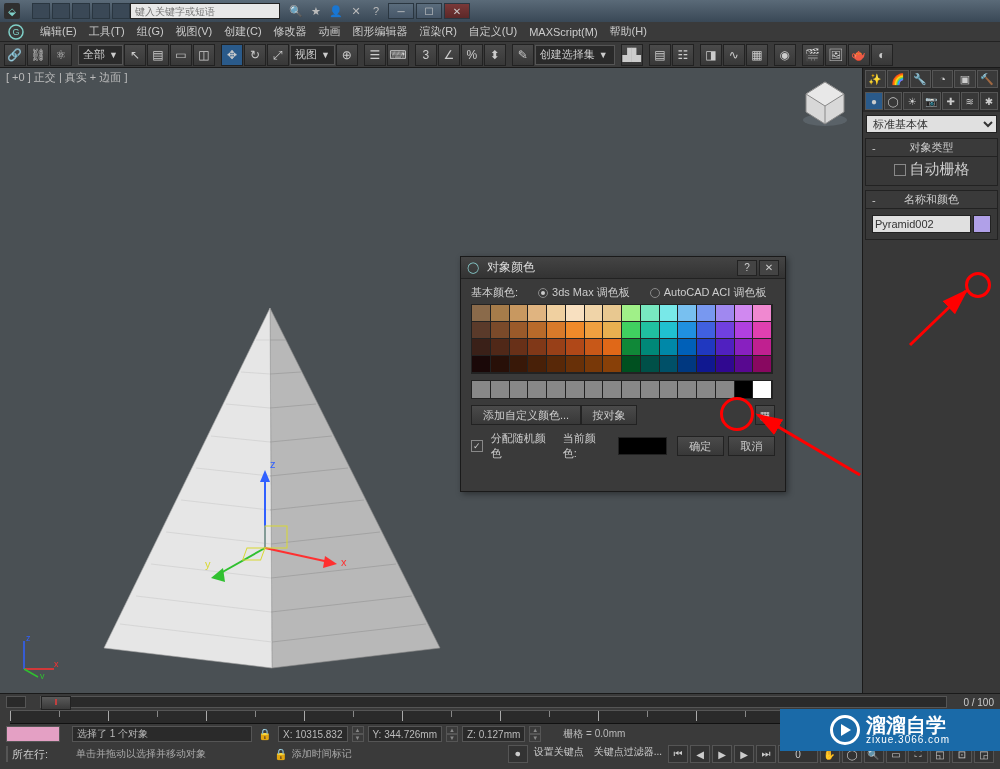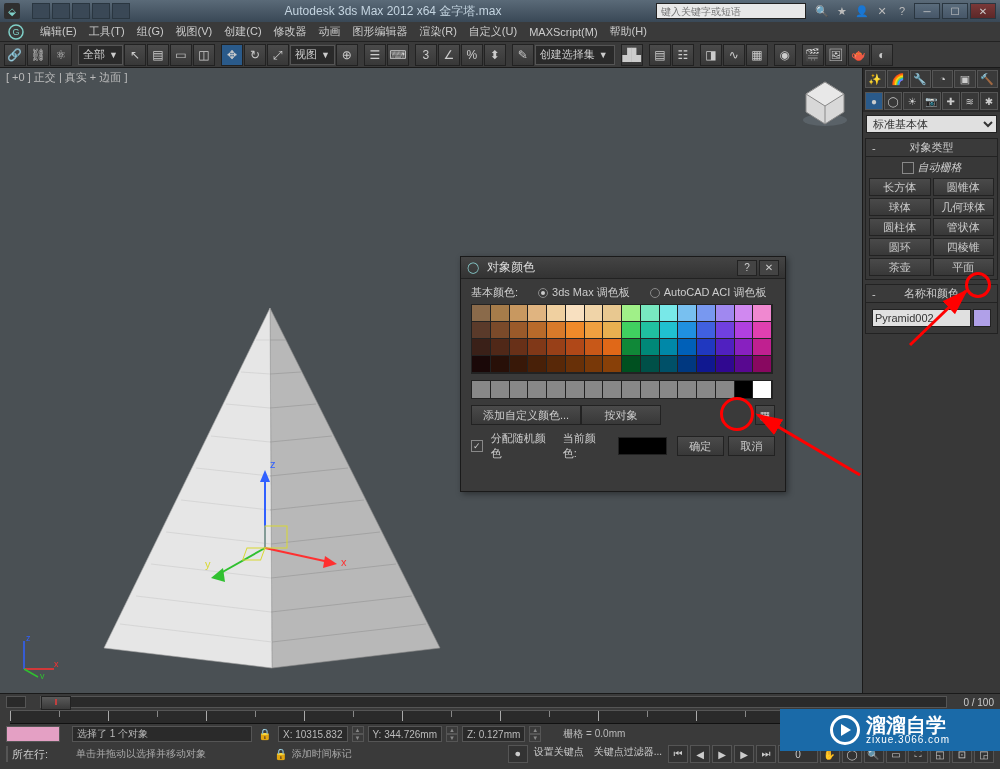--- a/index.html
+++ b/index.html
@@ -67,21 +67,21 @@
 .right-panel { position: absolute; top: 68px; right: 0; width: 138px; bottom: 76px; background: #383838; border-left: 1px solid #1a1a1a; display:flex; flex-direction:column; }
 .right-panel .tool-tabs { height: 22px; background: #2a2a2a; display:flex; gap:1px; padding:2px; }
 .right-panel .tool-tab { flex:1; background:#3a3a3a; border:1px solid #555; display:flex; align-items:center; justify-content:center; font-size:11px; color:#ccc;}
 .right-panel .icon-row { display:flex; gap:1px; padding:2px; background:#2a2a2a;}
 .right-panel .icon-row .ic { flex:1; height:18px; background:#383838; border:1px solid #555; display:flex; align-items:center; justify-content:center; font-size:10px; color:#ccc;}
 .right-panel select, .right-panel input[type=text] { width: calc(100% - 6px); margin:3px; height:18px; background:#e0e0e0; border:1px solid #222; font-size:11px; padding:0 2px; color:#333;}
 .right-panel .rollout { border:1px solid #222; margin:2px; }
 .right-panel .rollout-header { height:18px; background:#3a3a3a; color:#ccc; text-align:center; font-size:11px; display:flex; align-items:center; justify-content:center; border-bottom:1px solid #222; position:relative;}
 .right-panel .rollout-header .minus { position:absolute; left:6px; color:#ccc;}
 .right-panel .rollout-body { padding:3px; }
-.right-panel .check-row { display:flex; align-items:center; justify-content:center; gap:4px; color:#ccc; font-size:11px; margin-bottom:3px;font-style:italic;}
+.right-panel .check-row { display:flex; align-items:center; justify-content:center; gap:4px; color:#ccc; font-size:15px; margin-bottom:3px;}
 .right-panel .check-row .cb { width:12px; height:12px; border:1px solid #888;}
 .right-panel .btn-grid { display:grid; grid-template-columns:1fr 1fr; gap:2px; }
 .right-panel .btn-grid .pbtn { height:18px; background:linear-gradient(#4a4a4a,#383838); border:1px solid #222; color:#ccc; font-size:11px; display:flex; align-items:center; justify-content:center;}
 .right-panel .name-row { display:flex; align-items:center; margin:3px; gap:2px;}
 .right-panel .name-row input { flex:1; margin:0; height:18px; }
 .right-panel .color-swatch { width:18px; height:18px; background:#b0a0e8; border:1px solid #222;}
 
 
 .bottom-area { position:absolute; left:0; right:0; bottom:0; height:76px; background:#3a3a3a; border-top:1px solid #1a1a1a; }
 .timeline { height:16px; display:flex; align-items:center; padding:0 6px; position:relative;}
@@ -122,21 +122,20 @@
 
 <div class="title-bar">
   <div class="logo">⬙</div>
   <div class="icon-row">
     <div class="ql-btn"></div>
     <div class="ql-btn"></div>
     <div class="ql-btn"></div>
     <div class="ql-btn"></div>
     <div class="ql-btn"></div>
   </div>
-  <div class="title">Autodesk 3ds Max 2012 x64   金字塔.max</div>
   <div class="search-box">
     <input type="text" placeholder="键入关键字或短语" style="">
   </div>
   <div class="titlebar-icon">🔍</div>
   <div class="titlebar-icon">★</div>
   <div class="titlebar-icon">👤</div>
   <div class="titlebar-icon">✕</div>
   <div class="titlebar-icon">?</div>
   <div class="win-btn">─</div>
   <div class="win-btn">☐</div>
@@ -386,21 +385,21 @@
         <div class="custom-cell"></div>
         <div class="custom-cell"></div>
         <div class="custom-cell"></div>
         <div class="custom-cell"></div>
         <div class="custom-cell"></div>
         <div class="custom-cell black"></div>
         <div class="custom-cell white"></div>
       </div>
     <div class="row" style="">
       <div class="btn" style="width:110px">添加自定义颜色...</div>
-      <div class="btn" style="width:80px">按对象</div>
+      <div class="btn" style="width:56px">按对象</div>
       <div style="flex:1"></div>
       <div class="btn small">▦</div>
     </div>
     <div class="row" style="margin-top:6px; gap:4px;">
       <div class="check">✓</div>
       <span class="label">分配随机颜色</span>
       <div style="flex:1"></div>
       <span class="label">当前颜色:</span>
       <div class="current-swatch"></div>
       <div class="btn" style="width:48px">确定</div>
@@ -432,32 +431,20 @@
   </select>
   <div class="rollout">
     <div class="rollout-header">
         <span class="minus">-</span>
         <span>对象类型</span>
       </div>
     <div class="rollout-body">
       <div class="check-row">
           <div class="cb"></div>
           <span>自动栅格</span>
-        </div>
-      <div class="btn-grid" id="prim-grid">
-          <div class="pbtn">长方体</div>
-          <div class="pbtn">圆锥体</div>
-          <div class="pbtn">球体</div>
-          <div class="pbtn">几何球体</div>
-          <div class="pbtn">圆柱体</div>
-          <div class="pbtn">管状体</div>
-          <div class="pbtn">圆环</div>
-          <div class="pbtn">四棱锥</div>
-          <div class="pbtn">茶壶</div>
-          <div class="pbtn">平面</div>
         </div>
     </div>
   </div>
   <div class="rollout">
     <div class="rollout-header">
         <span class="minus">-</span>
         <span>名称和颜色</span>
       </div>
     <div class="rollout-body">
       <div class="name-row">

